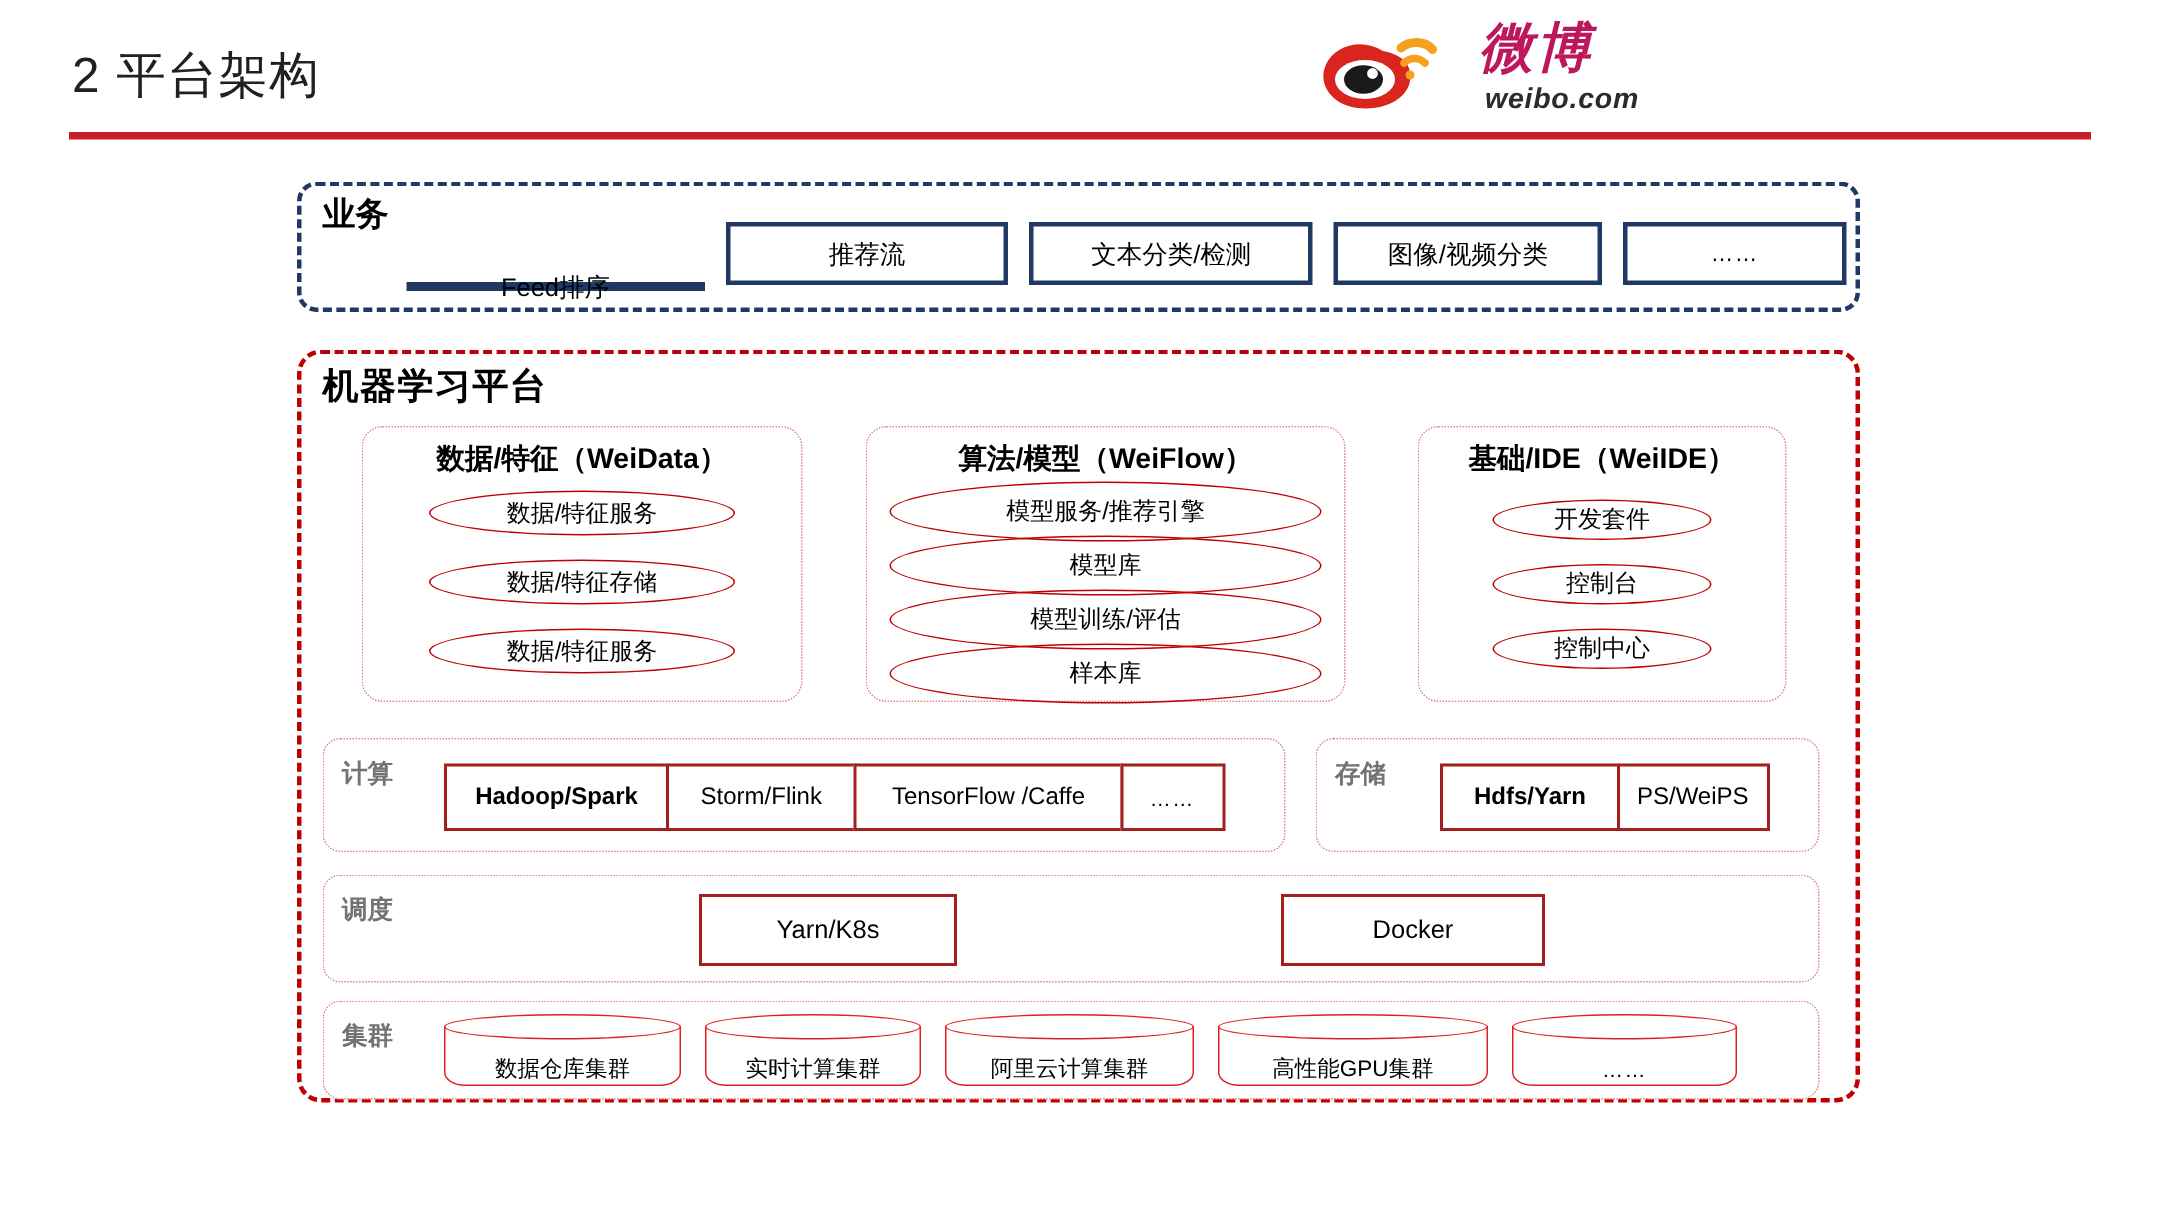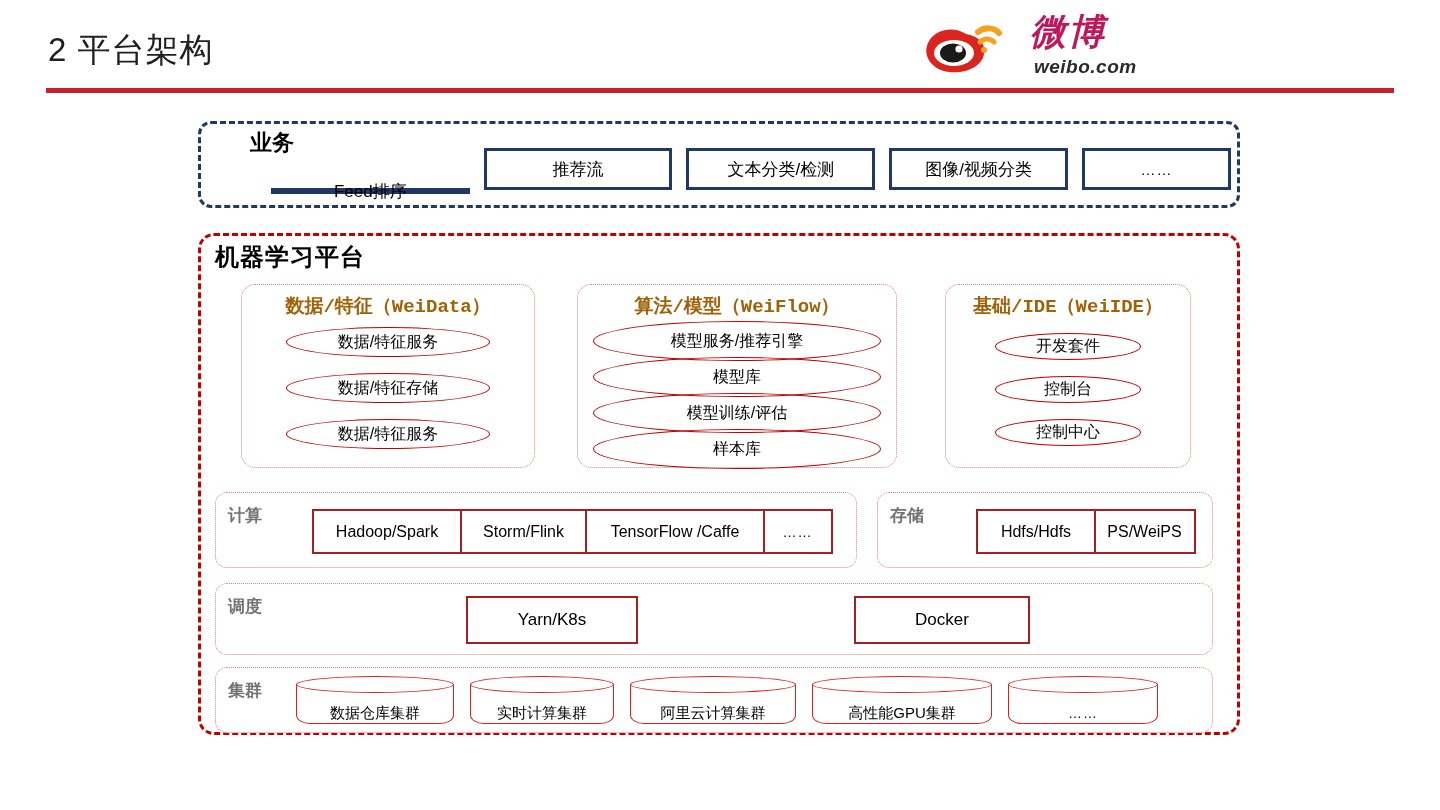--- a/index.html
+++ b/index.html
@@ -9,21 +9,21 @@
   body {
     width: 1440px; height: 810px;
     font-family: "Liberation Sans", "DejaVu Sans", sans-serif;
     position: relative;
     overflow: hidden;
   }
 
   
   .slide-header {
     position: absolute;
-    left: 0; top: 0; width: 1144px; height: 96px; padding-left: 44px;
+    left: 0; top: 0; width: 1144px; height: 96px;
   }
   .page-title {
     position: absolute;
     left: 48px; top: 28px;
     font-size: 33px;
     color: #202020;
     font-weight: 400;
     letter-spacing: 1px;
     white-space: nowrap;
   }
@@ -62,21 +62,20 @@
     width: 1042px; height: 87px;
     border: 3px dashed #1f3864;
     border-radius: 13px;
     box-sizing: border-box;
     background: #fff;
   }
   .biz-label {
     position: absolute; left: 14px; top: 4px;
     font-size: 22px; font-weight: 700; color: #000;
     font-family: Liberation Serif, serif;
-    margin-left: 35px;
   }
   .biz-row {
     position: absolute;
     left: 70px; top: 24px;
     width: 960px; height: 42px;
     display: flex;
     gap: 14px;
   }
   .biz-box {
     border: 3px solid #1f3864;
@@ -117,22 +116,22 @@
     border-radius: 14px;
     box-sizing: border-box;
     background: #fff;
   }
   .panel.p0 { left: 40px;  width: 294px; height: 184px; }
   .panel.p1 { left: 376px; width: 320px; height: 184px; padding-left: 27px; }
   .panel.p2 { left: 744px; width: 246px; height: 184px; }
   .panel-title {
     position: absolute; left: 0; right: 0; top: 8px;
     text-align: center;
-    font-size: 19px; font-weight: 700; color: #a16207;
-    font-family: Liberation Mono, monospace;
+    font-size: 19px; font-weight: 700; color: #000000;
+    font-family: Liberation Sans, sans-serif;
     white-space: nowrap;
   }
   .ellipse-stack { position: absolute; left: 0; right: 0; top: 42px; }
   .ellipse {
     position: relative;
     margin: 0 auto;
     border: 1.6px solid #c00000;
     border-radius: 50%;
     background: transparent;
     display: flex; align-items: center; justify-content: center;
@@ -171,21 +170,21 @@
   }
   .chip {
     border: 2.5px solid #a41f1f;
     background: #fff;
     display: flex; align-items: center; justify-content: center;
     font-size: 16px; color: #000;
     box-sizing: border-box;
     white-space: nowrap;
     margin-left: -2.5px;
   }
-  .chip:first-child { margin-left: 16px; }
+  .chip:first-child { margin-left: 0; font-weight: bold; }
   .compute-row .chip-strip { left: 80px; top: 16px; height: 45px; }
   .compute-row .chip.c0 { width: 150px; }
   .compute-row .chip.c1 { width: 128px; }
   .compute-row .chip.c2 { width: 180px; }
   .compute-row .chip.c3 { width: 70px; font-size: 14px; letter-spacing: 1px; }
   .storage-row .chip-strip { left: 82px; top: 16px; height: 45px; }
   .storage-row .chip.s0 { width: 120px; }
   .storage-row .chip.s1 { width: 102px; }
 
   .sched-box {
@@ -309,21 +308,21 @@
       <div class="chip c0">Hadoop/Spark</div>
       <div class="chip c1">Storm/Flink</div>
       <div class="chip c2">TensorFlow /Caffe</div>
       <div class="chip c3">……</div>
     </div>
   </div>
 
   <div class="infra-row storage-row">
     <div class="infra-label">存储</div>
     <div class="chip-strip">
-      <div class="chip s0">Hdfs/Hdfs</div>
+      <div class="chip s0">Hdfs/Yarn</div>
       <div class="chip s1">PS/WeiPS</div>
     </div>
   </div>
 
   <div class="infra-row sched-row">
     <div class="infra-label">调度</div>
     <div class="sched-box k0">Yarn/K8s</div>
     <div class="sched-box k1">Docker</div>
   </div>
 

